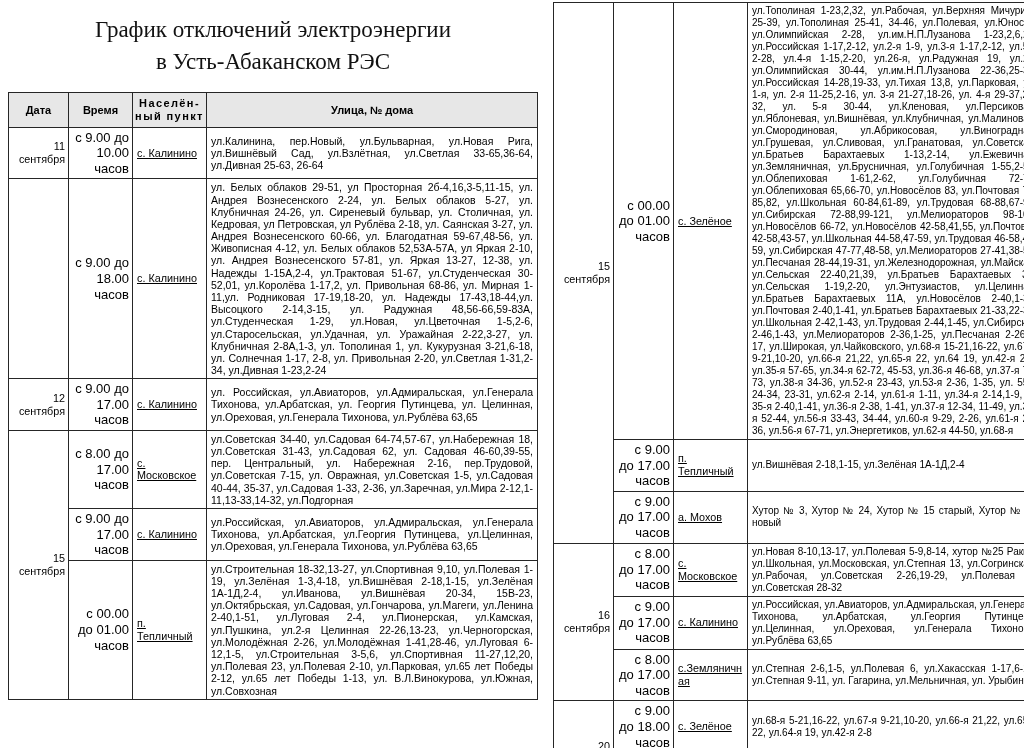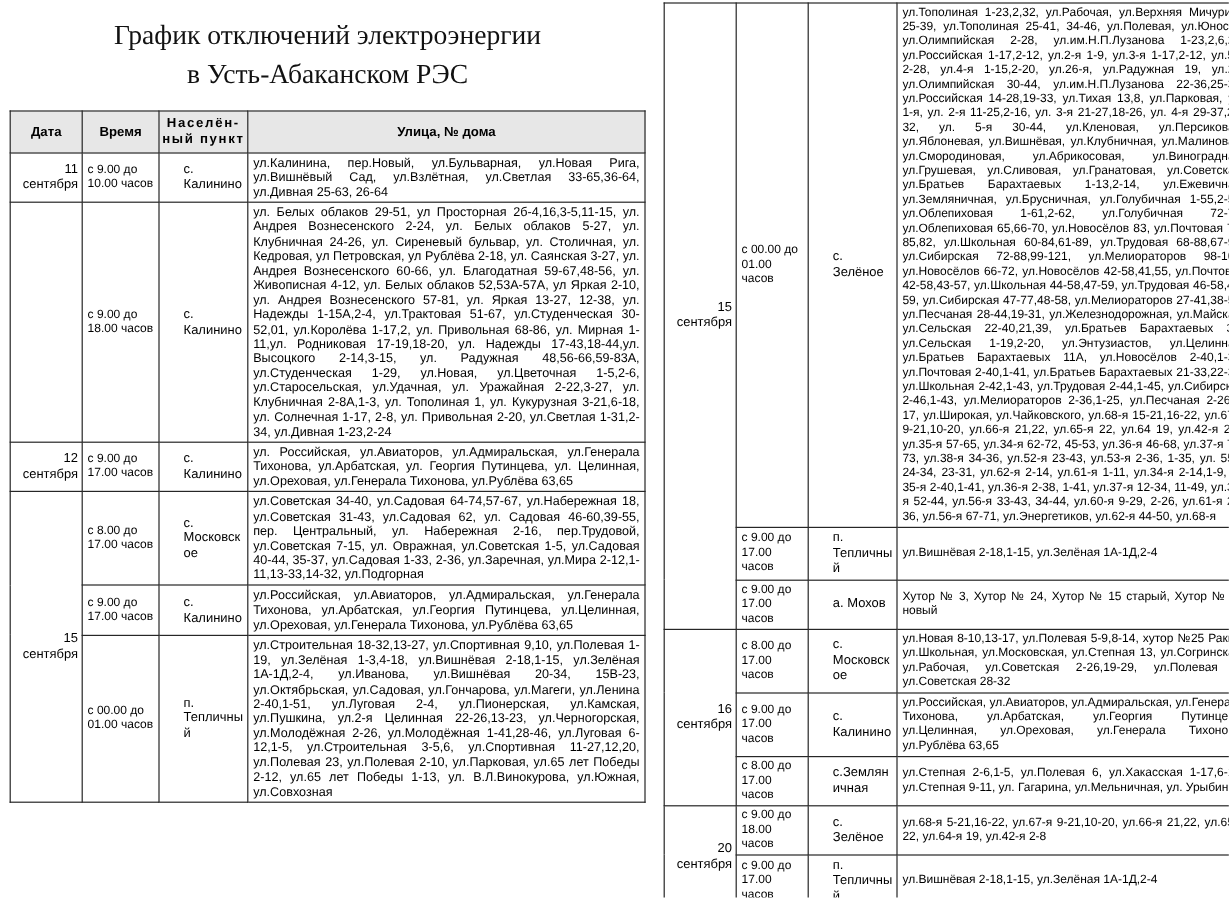--- a/index.html
+++ b/index.html
@@ -20,22 +20,22 @@
     border:1.4px solid #262626;
     padding:2px 3px;vertical-align:middle;
     font-family:"Liberation Sans",sans-serif;
   }
   th{
     font-size:11px;font-weight:bold;background:#e7e7e7;
     padding:4px 2px;text-align:center;line-height:1.15;
   }
   .th-set{letter-spacing:1.4px;}
   .c-date{text-align:right;font-size:10.8px;line-height:1.2;margin-top:11px;}
-  .c-time{font-size:10px;line-height:1.2;padding-left:4px;}
-  .c-set{font-size:10.8px;line-height:1.2;padding-left:20px;overflow-wrap:break-word;}
+  .c-time{font-size:13px;line-height:1.2;padding-left:4px;text-align:right;}
+  .c-set{font-size:10.8px;line-height:1.2;padding-left:4px;overflow-wrap:break-word;text-decoration:underline;}
   .c-str{text-align:justify;font-size:10.5px;line-height:1.16;padding:2px 4px;}
   .left-t  .col-w-date{width:60px}.left-t  .col-w-time{width:64px}.left-t  .col-w-set{width:74px}
   .right-t .col-w-date{width:60px}.right-t .col-w-time{width:60px}.right-t .col-w-set{width:74px}
   .right-t .c-str{font-size:10px;line-height:1.2;}
 </style>
 </head>
 <body>
 
 <div class="col-left">
   <div class="doc-title">

